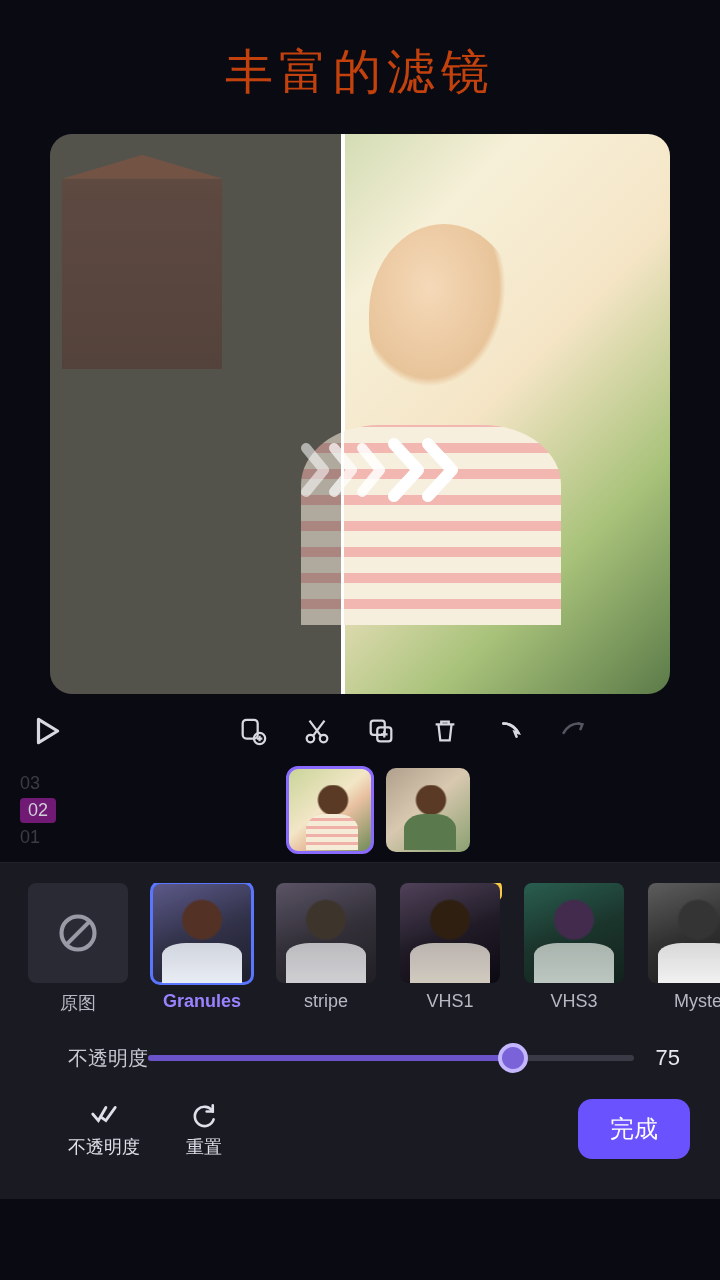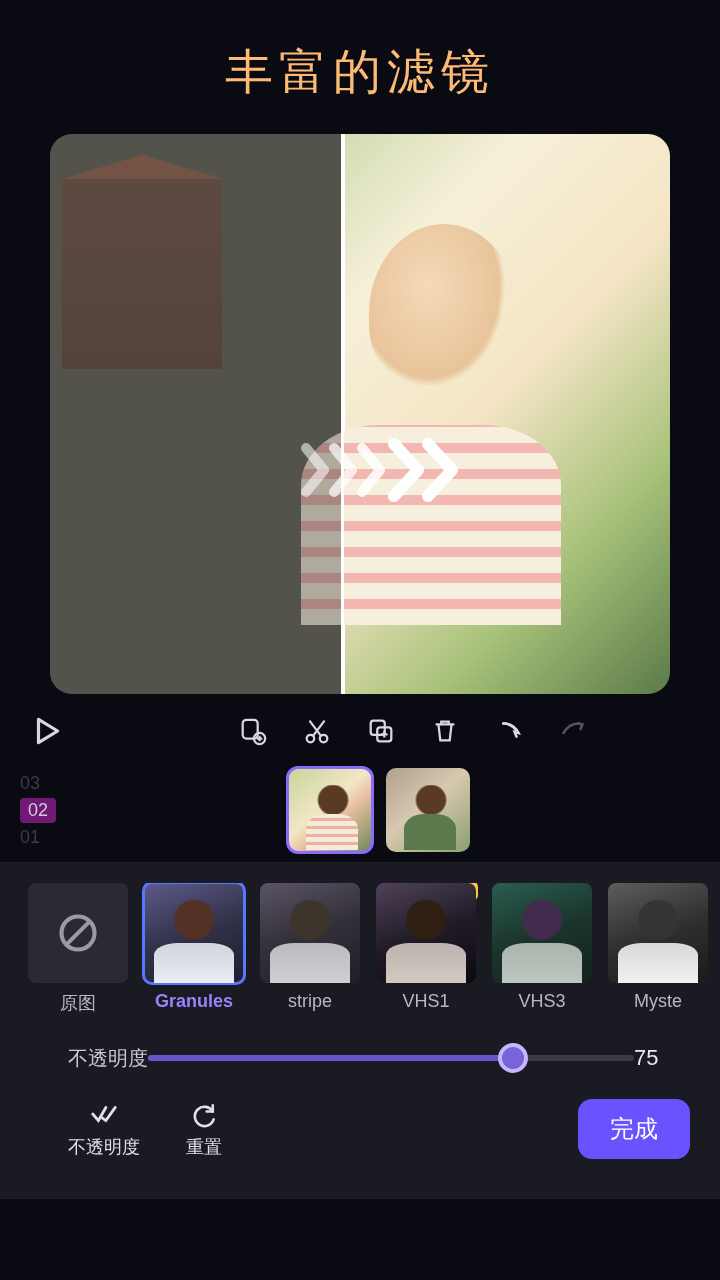--- a/index.html
+++ b/index.html
@@ -10,21 +10,21 @@
     font-family: -apple-system, "Helvetica Neue", Arial, sans-serif;
     color: #e8e8f0;
     overflow: hidden;
   }
   .page-title {
     text-align: center;
     font-size: 48px;
     font-weight: 400;
     letter-spacing: 6px;
     padding: 40px 0 30px;
-    color: #fdba74;
+    color: #c2410c;
   }
   .preview {
     margin: 0 50px;
     border-radius: 22px;
     overflow: hidden;
     height: 560px;
     position: relative;
     background: linear-gradient(to right, #6b6b60 0%, #6b6b60 47%, #ffffff 47%, #ffffff 47.6%, transparent 47.6%),
                 linear-gradient(135deg, #9eae82 0%, #c8d6a8 20%, #f6f0d8 40%, #f5e5c6 60%, #a8c27a 80%, #5b7a48 100%);
     display: flex;
@@ -95,21 +95,21 @@
   .clip .mini-person{position:absolute;left:30%;top:20%;width:40px;height:50px;background:radial-gradient(circle at 50% 30%,#5a3a24 0 35%,transparent 40%);}
   .clip .mini-body{position:absolute;left:22%;top:55%;width:52px;height:36px;background:repeating-linear-gradient(0deg,#f5ecd8 0 5px,#f0b0a8 5px 8px);border-radius:40% 40% 0 0;}
   .clip.selected { outline:3px solid #8a6bff; outline-offset:-1px;}
   .clip.alt{background:linear-gradient(140deg,#b0a08c,#d8c8b0 45%,#8aa070 100%);}
   .clip.alt .mini-body{background:#5a7a4e;}
 
   .filters-panel {
     background:#1a1a22; padding: 20px 0 16px 28px;
     border-top:1px solid #22222c;
   }
-  .filters { display:flex; gap:16px; overflow:hidden;}
+  .filters { display:flex; gap:24px; overflow:hidden;}
   .filter-item { flex:0 0 auto; width:100px; text-align:center; position:relative;}
   .filter-thumb {
     width:100px; height:100px; border-radius:8px; margin-bottom:8px;
     background:linear-gradient(160deg,#6a5a82,#3b3448 50%,#26222e);
     position:relative; overflow:hidden;
   }
   .filter-thumb .fp{
     position:absolute;left:18%;top:16%;width:64px;height:74px;
     background:radial-gradient(circle at 50% 28%,#4c3826 0 30%,transparent 34%);
   }
@@ -136,21 +136,21 @@
     padding: 28px 40px 16px 40px;
   }
   .opacity-label{ font-size:20px; color:#c8c8d2;}
   .slider{ flex:1; position:relative; height:30px;}
   .slider-track{ position:absolute; left:0; right:0; top:50%; transform:translateY(-50%);
     height:6px; background:#3a3a46; border-radius:3px;}
   .slider-fill{ position:absolute; left:0; top:50%; transform:translateY(-50%);
     height:6px; background:#6a52c8; border-radius:3px;}
   .slider-thumb{ position:absolute; top:50%; transform:translate(-50%,-50%);
     width:30px;height:30px;border-radius:50%;background:#7a62d8;border:4px solid #c4b6ff;}
-  .opacity-value{ font-size:22px; color:#e8e8f0; width:46px; text-align:left;}
+  .opacity-value{ font-size:22px; color:#e8e8f0; width:46px; text-align:right;}
 
   .bottom-bar{
     display:flex; align-items:flex-end; gap:46px;
     padding: 10px 30px 24px 40px;
   }
   .bottom-btn{ display:flex; flex-direction:column; align-items:center; gap:6px; color:#e0e0ea; font-size:18px;}
   .done-btn{
     margin-left:auto; background:#6a52ff; color:#fff; font-size:24px; font-weight:500;
     padding:14px 32px; border-radius:14px; border:none;text-align:right;
   }

